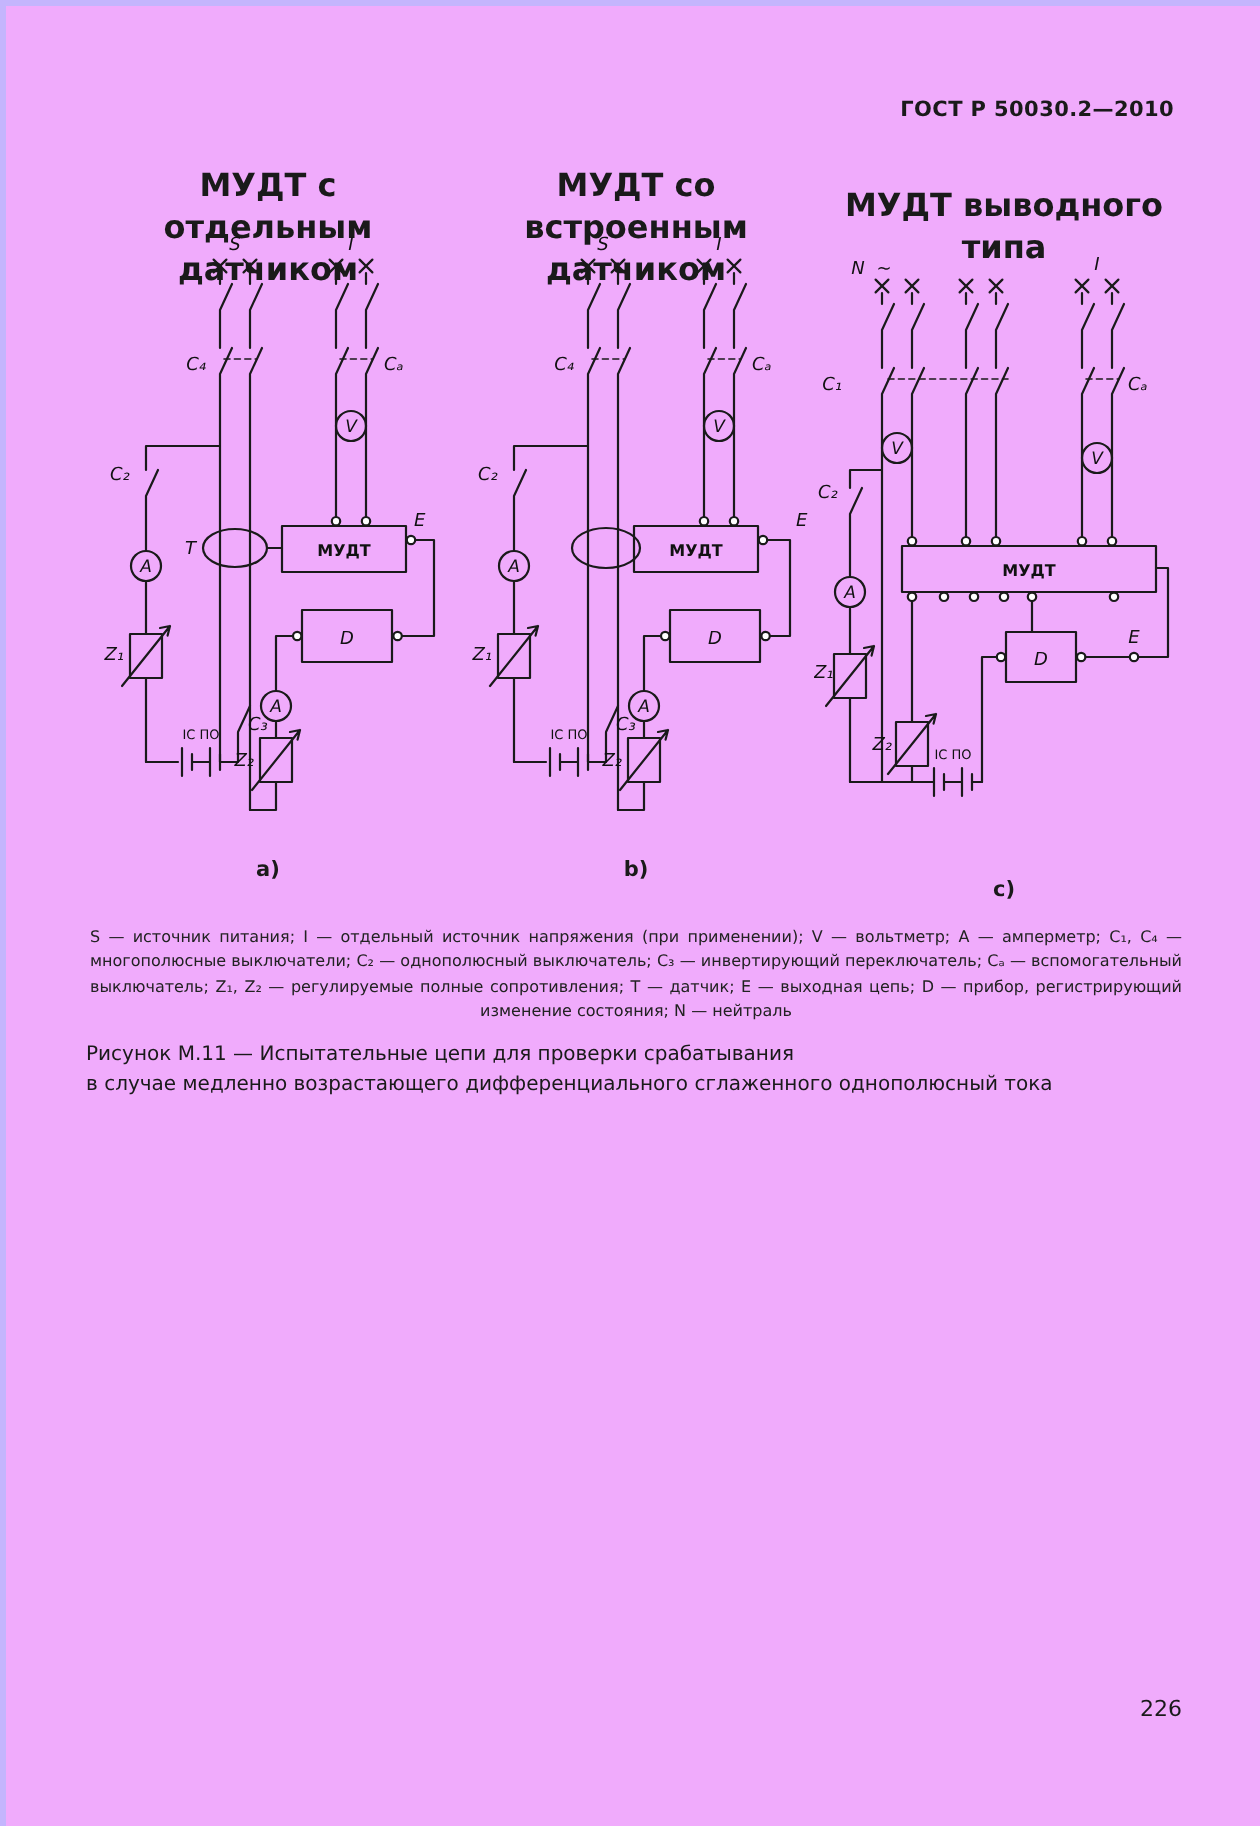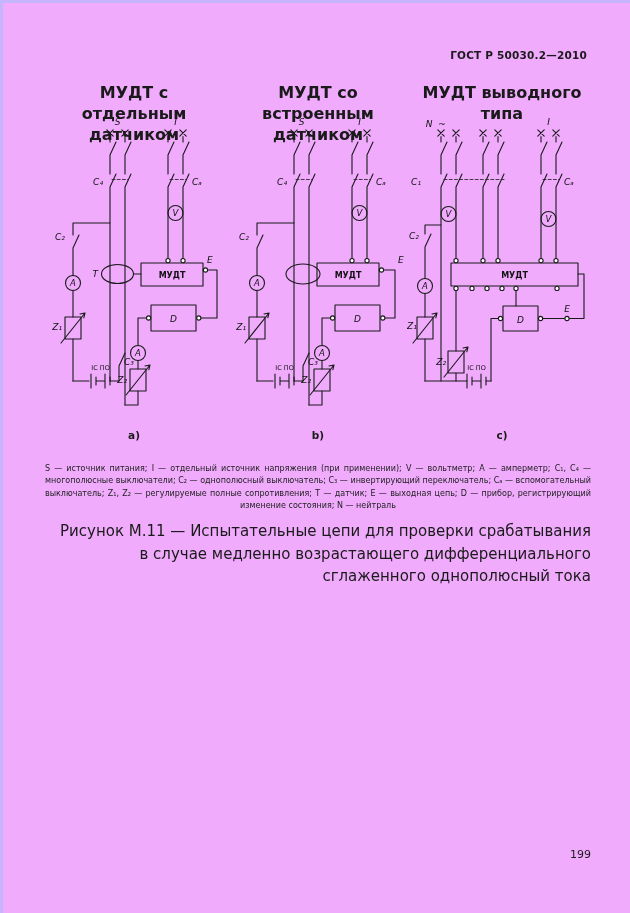--- a/index.html
+++ b/index.html
@@ -8,21 +8,21 @@
     background:#f0abfc; border:3px solid #c4b5fd;
     font-family:"DejaVu Sans", sans-serif; color:#1a1a1a; overflow:hidden;
   }
   .doc-header {
     position:absolute; top:46px; right:44px;
     font-size:10.5px; font-weight:bold; letter-spacing:0.2px;
   }
   .col { position:absolute; top:80px; text-align:center; }
   .col-a { left:42px;  width:178px; }
   .col-b { left:226px; width:178px; }
-  .col-c { left:404px; width:190px; }
+  .col-c { left:404px; width:190px;margin-top:10px; }
   .dia-title { height:28px; font-size:16px; font-weight:bold; line-height:1.3; margin-bottom:2px; }
   .dia-label { font-size:10.5px; font-weight:bold; margin-top:0; }
   
   .cw path, .cw rect, .cw circle, .cw ellipse {
     stroke:#1a1a1a; fill:none; stroke-width:1.1; stroke-linecap:round; stroke-linejoin:round;
   }
   .cw .dash { stroke-dasharray:3 2.2; stroke-width:0.8; }
   .cw .dot  { fill:#ffffff; }
   .cw text  { stroke:none; fill:#111; font-family:"DejaVu Sans", sans-serif; }
   .slbl   { font-size:9px; font-style:italic; }
@@ -30,21 +30,21 @@
   .boxlbl { font-size:8px; font-weight:bold; text-anchor:middle; }
   .tiny   { font-size:6.5px; text-anchor:middle; }
   .am { text-anchor:middle; }
   .ae { text-anchor:end; }
   .legend {
     position:absolute; left:42px; right:40px; top:460px;
     font-size:8px; line-height:1.55; text-align:justify; text-align-last:center; color:#222;
   }
   .caption {
     position:absolute; left:40px; right:40px; top:517px;
-    font-size:15px; line-height:1.5; text-align:right;
+    font-size:10px; line-height:1.5; text-align:left;
   }
   .page-number { position:absolute; right:40px; top:845px; font-size:11px; }
 </style>
 </head>
 <body>
 
 <div class="page">
 
   <div class="doc-header">ГОСТ Р 50030.2—2010</div>
 
@@ -318,15 +318,15 @@
     <div class="dia-label">c)</div>
   </div>
 
   <div class="legend">S — источник питания; I — отдельный источник напряжения (при применении); V — вольтметр; А — амперметр; C₁, C₄ — многополюсные выключатели; C₂ — однополюсный выключатель; C₃ — инвертирующий переключатель; Cₐ — вспомогательный выключатель; Z₁, Z₂ — регулируемые полные сопротивления; T — датчик; E — выходная цепь; D — прибор, регистрирующий изменение состояния; N — нейтраль</div>
 
   <div class="caption">
     <div>Рисунок М.11 — Испытательные цепи для проверки срабатывания</div>
     <div>в случае медленно возрастающего дифференциального сглаженного однополюсный тока</div>
   </div>
 
-  <div class="page-number">199</div>
+  <div class="page-number">226</div>
 
 </div>
 
 </body></html>

